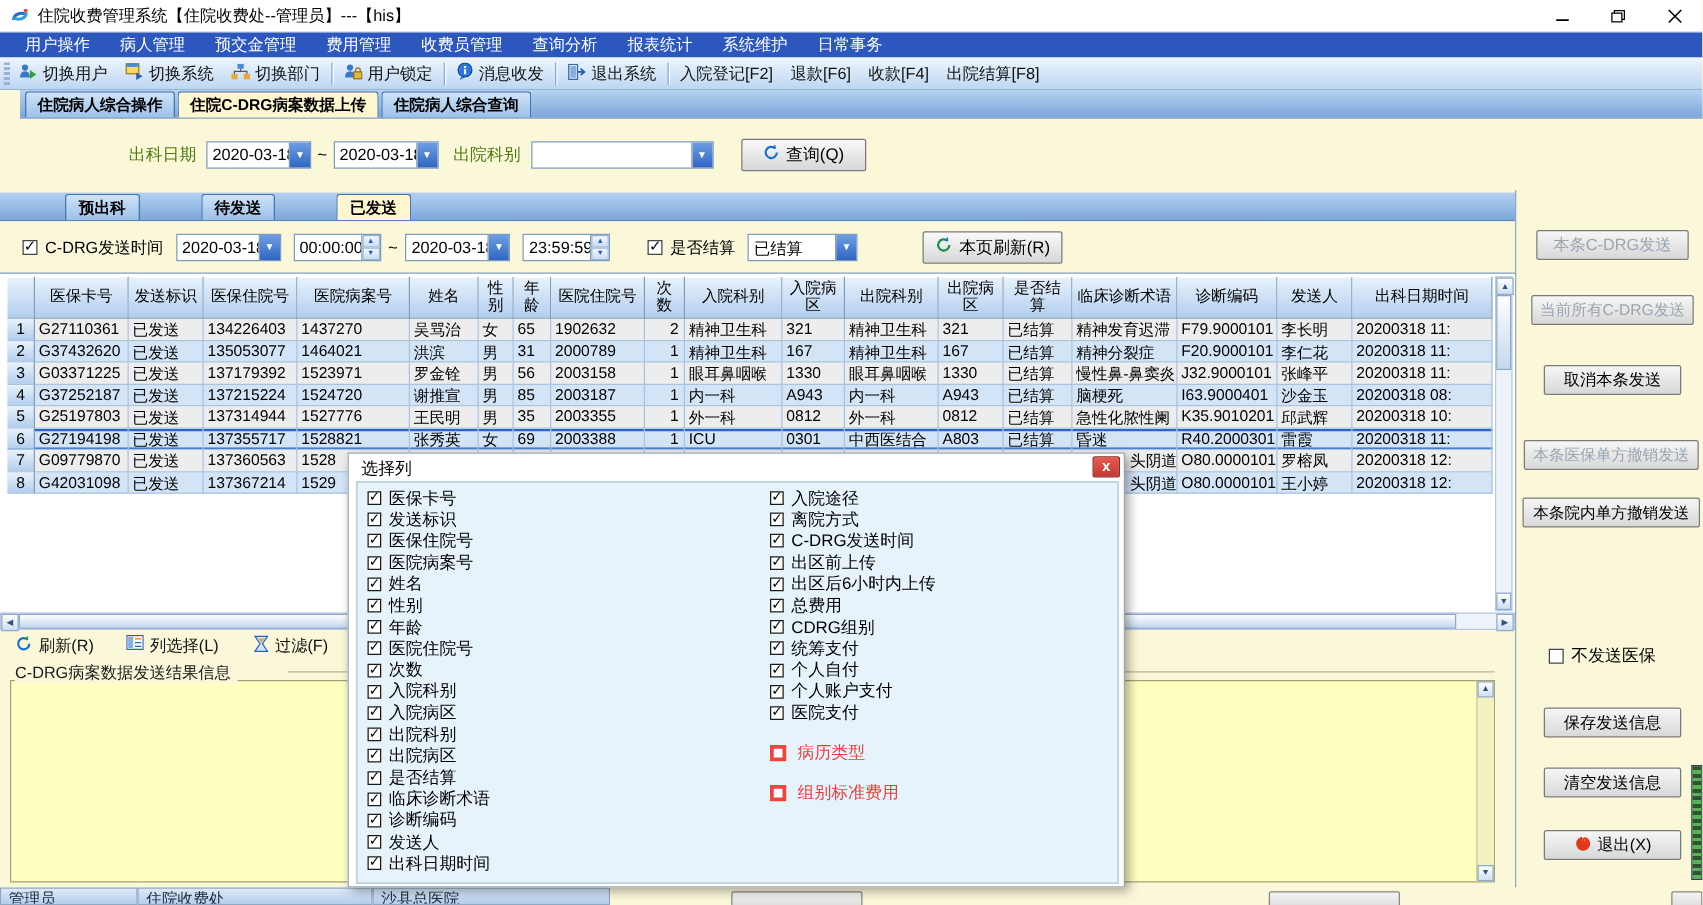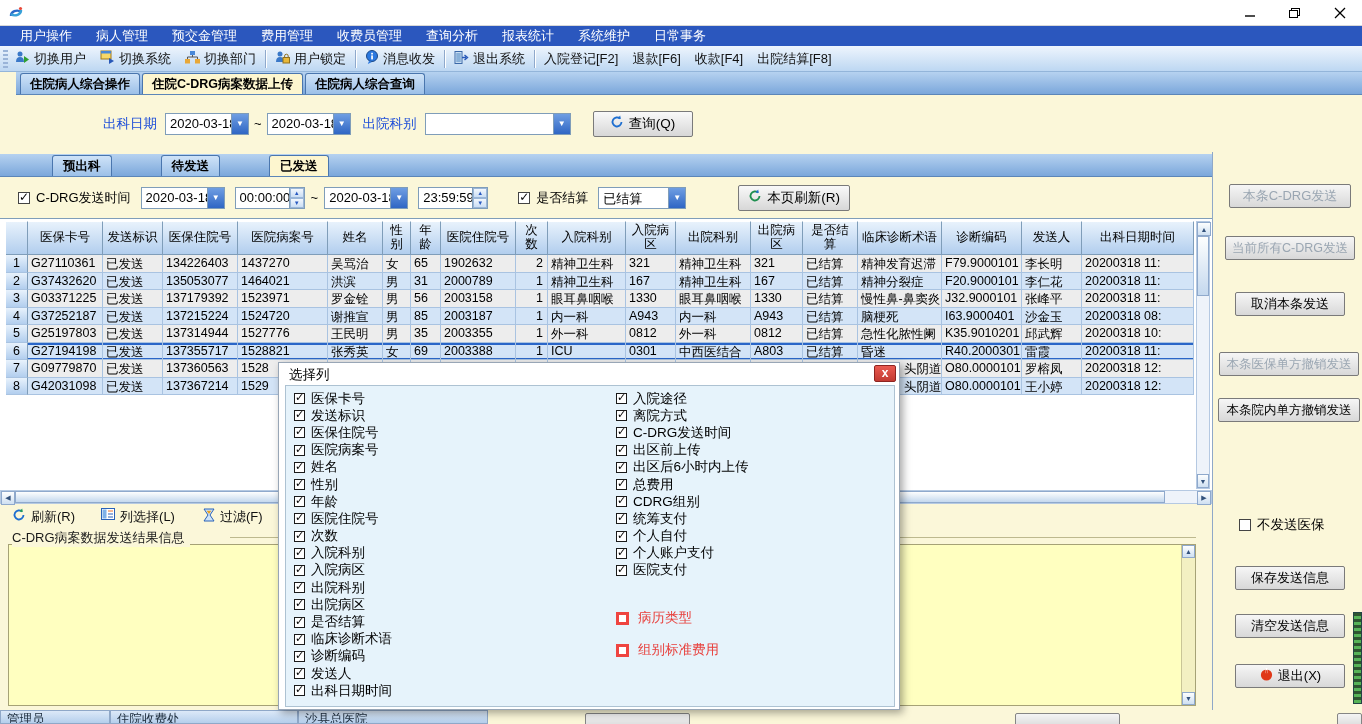--- a/index.html
+++ b/index.html
@@ -24,21 +24,21 @@
   .tsep { width:1px; height:18px; background:#8fa9cc; margin:0 2px; box-shadow:1px 0 0 #fff; }
   .ttxt { padding:0 7px; }
 
   
   .tabstrip { position:absolute; left:16px; top:72px; width:1362px; height:23px; background:linear-gradient(#b6d2f0,#7ba7db); border-bottom:1px solid #5c86b8; display:flex; align-items:flex-end; padding-left:4px; }
   .mtab { height:21px; padding:0 9px; display:flex; align-items:center; font-weight:bold; font-size:12.5px; color:#000; border:1px solid #4a76ae; border-bottom:none; border-radius:3px 3px 0 0; background:linear-gradient(#cfe3f8,#9cc0e8); margin-right:2px; }
   .mtab.active { background:#fdf6cf; }
 
   
   .querybar { position:absolute; left:0; top:95px; width:1362px; height:57px; background:#fbf7d9; display:flex; align-items:center; }
-  .qlabel { font-size:13.5px; color:#1d4ed8; }
+  .qlabel { font-size:13.5px; color:#4d7c0f; }
   .combo { height:22px; background:#fff; border:1px solid #7f9db9; display:flex; align-items:stretch; font-size:13px; }
   .combo .val { flex:1; padding:2px 4px 0 4px; overflow:hidden; white-space:nowrap; }
   .combo .dd { width:17px; background:linear-gradient(#6f9ee2,#2f66c4); color:#fff; font-size:8px; display:flex; align-items:center; justify-content:center; border-left:1px solid #7f9db9; }
   .spinner { width:15px; display:flex; flex-direction:column; border-left:1px solid #7f9db9; }
   .spinner span { flex:1; background:linear-gradient(#f2f7fd,#cbdef4); border:1px solid #9ab6d8; font-size:6px; color:#2a5ac0; display:flex; align-items:center; justify-content:center; }
   .btn3d { background:linear-gradient(#f9f9f9,#d7d7d7); border:1px solid #7a7a7a; border-radius:2px; display:inline-flex; align-items:center; justify-content:center; gap:5px; font-size:13.5px; color:#000; }
 
   
   .subtabs { position:absolute; left:0; top:154px; width:1212px; height:23px; background:linear-gradient(#b6d2f0,#7ba7db); border-bottom:1px solid #5c86b8; display:flex; align-items:flex-end; padding-left:5px; }
   .stab { height:21px; padding:0 10px; display:flex; align-items:center; font-weight:bold; font-size:12.5px; border:1px solid #4a76ae; border-bottom:none; border-radius:3px 3px 0 0; background:linear-gradient(#cfe3f8,#9cc0e8); margin-right:2px;margin-left:47px; }
@@ -89,38 +89,39 @@
   .pbtn { position:absolute; top:713px; height:14px; background:linear-gradient(#f4f4f4,#dcdcdc); border:1px solid #858585; border-radius:2px; }
   .edgewidget { position:absolute; left:1353px; top:612px; width:9px; height:92px; background:repeating-linear-gradient(#2f5530 0 3px, #57b357 3px 6px); border:1px solid #244; }
 
   
   .dialog { position:absolute; left:278px; top:362px; width:622px; height:348px; background:#ffffff; border:1px solid #98a6b6; box-shadow:3px 3px 8px rgba(0,0,0,0.35); z-index:10; }
   .dlg-title { position:absolute; left:10px; top:3px; font-size:13.5px; color:#000; }
   .dlg-close { position:absolute; right:3px; top:2px; width:22px; height:17px; background:linear-gradient(#ea5a50,#c23a32); border:1px solid #8e2420; border-radius:2px; color:#fff; font-size:12px; font-weight:bold; text-align:center; line-height:15px; }
   .dlg-body { position:absolute; left:6px; top:22px; width:610px; height:322px; background:#e6f3fb; border:1px solid #adc2d2; }
   .col-left { position:absolute; left:8px; top:4px; }
   .col-right { position:absolute; left:330px; top:4px; }
-  .col-red { position:absolute; left:330px; top:216px; }
+  .col-red { position:absolute; left:330px; top:200px; }
   .cbrow { height:17.2px; display:flex; align-items:center; gap:6px; font-size:13.5px; color:#000; }
   .cbx { width:11px; height:11px; border:1px solid #1a1a1a; background:#fff; position:relative; flex:none; }
   .cbx:after { content:"✓"; position:absolute; left:0px; top:-3px; font-size:11px; font-weight:bold; color:#000; }
   .cbrow-red { height:32px; display:flex; align-items:center; gap:9px; font-size:13.5px; color:#e8403c; }
   .cbx-red { width:13px; height:13px; border:3px solid #ef4440; background:#fff; flex:none; }
 </style>
 </head>
 <body>
 
 <div class="titlebar">
   <span class="logo">
     <svg width="16" height="16" viewBox="0 0 16 16">
         <path d="M3 11a6 5 0 0 1 10-4" stroke="#2a68c8" stroke-width="2.4" fill="none"></path>
         <path d="M13 5a6 5 0 0 1-10 4" stroke="#38a0d8" stroke-width="2.4" fill="none"></path>
         <circle cx="12.5" cy="3.5" r="1.6" fill="#e84838"></circle>
       </svg>
   </span>
+  <span class="ttl">住院收费管理系统【住院收费处--管理员】---【his】</span>
   <div class="winbtns">
     <div class="winbtn">
         <svg width="12" height="12">
           <line x1="1" y1="9" x2="11" y2="9" stroke="#000" stroke-width="1.4"></line>
         </svg>
       </div>
     <div class="winbtn">
         <svg width="13" height="12">
           <rect x="3.5" y="1.5" width="8" height="7" fill="none" stroke="#000"></rect>
           <rect x="1.5" y="3.5" width="8" height="7" fill="#fff" stroke="#000"></rect>

